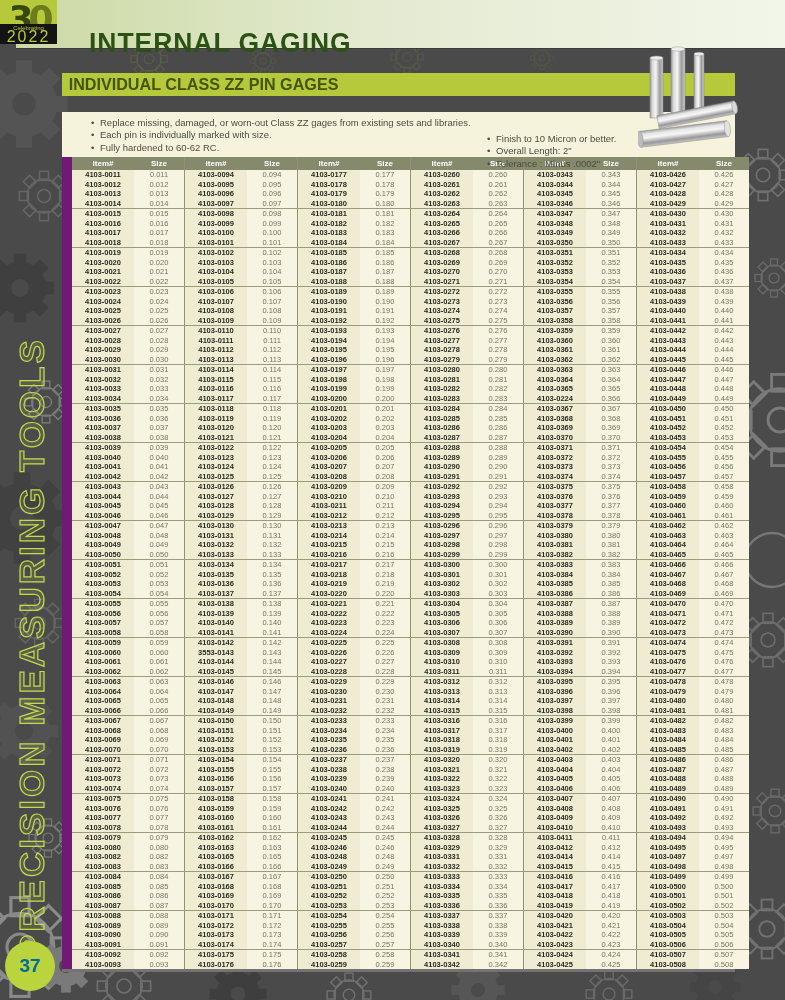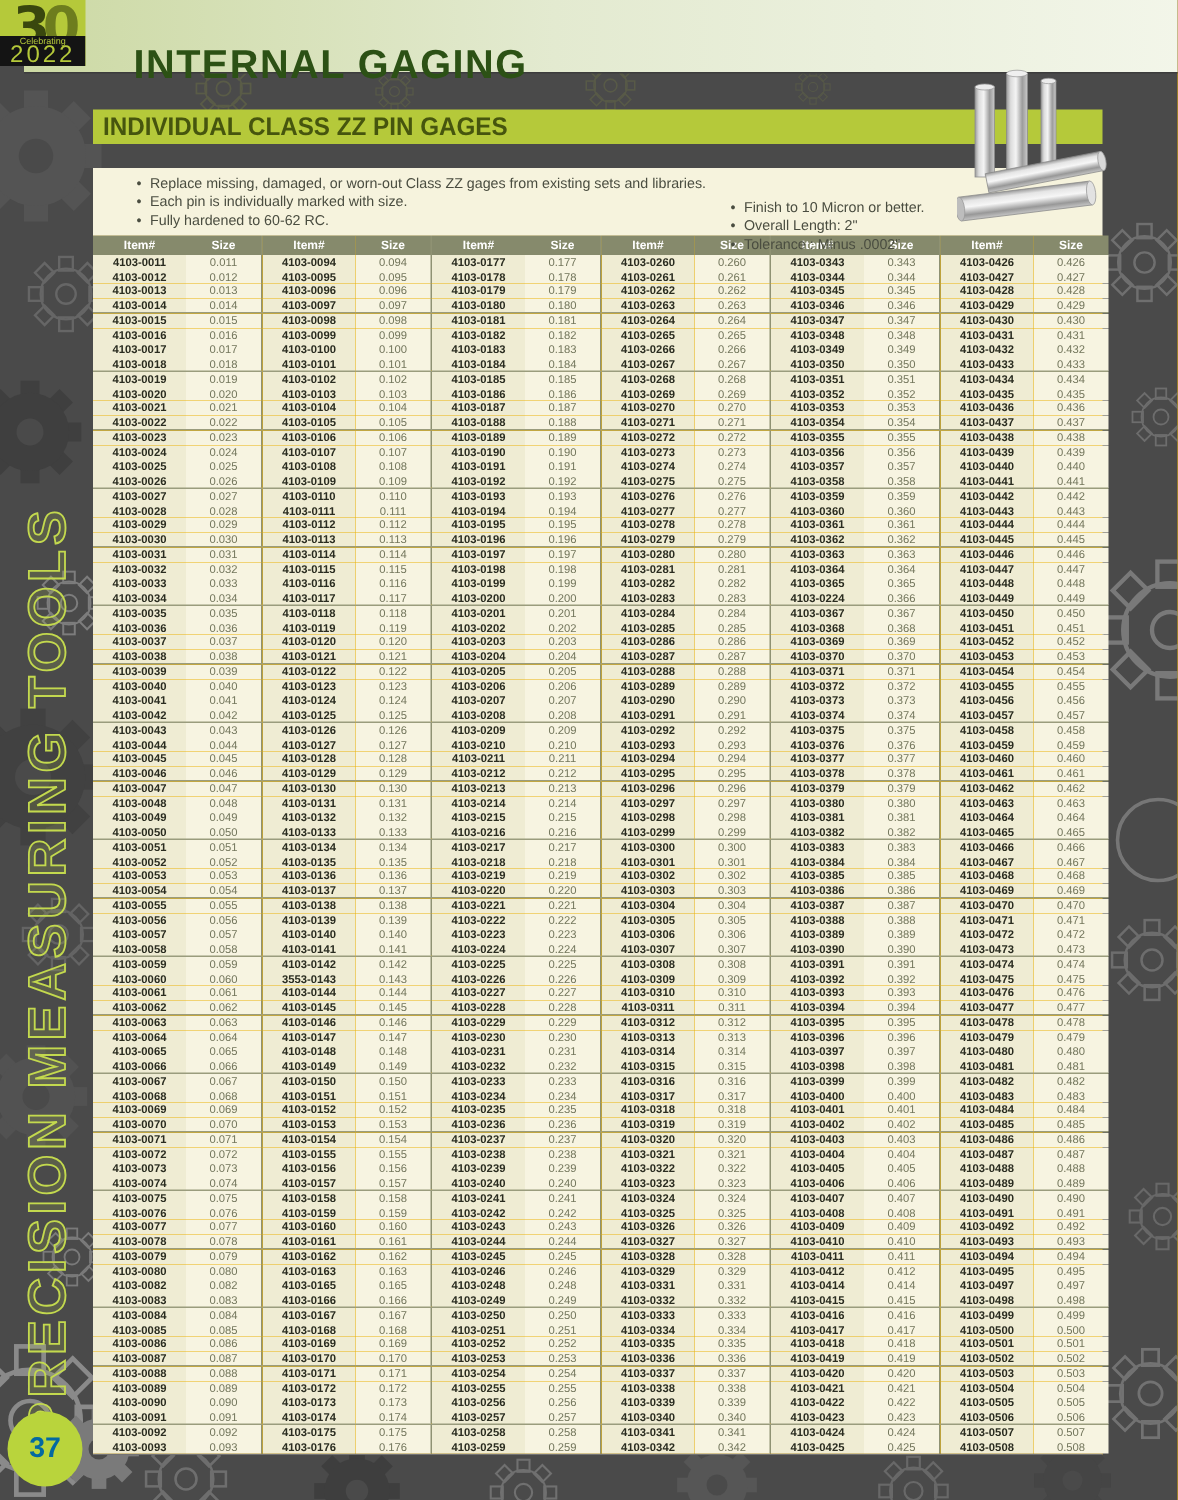--- a/index.html
+++ b/index.html
@@ -54,21 +54,21 @@
   .lime-bar h2{
     margin:0;padding-left:7px;font-size:17px;line-height:24px;font-weight:bold;
     color:#46550e;letter-spacing:0px;transform:scaleX(.95);transform-origin:left center;
     white-space:nowrap;
   }
   .info{height:45px;background:#f6f3dd;position:relative;}
   .info ul{margin:16px;padding:5px 0 0 22px;list-style:none;}
   .info li{font-size:9.5px;line-height:12.3px;color:#4a4d40;position:relative;white-space:nowrap;}
   .info li::before{content:"\2022";position:absolute;left:-9px;color:#4a4d40;}
   .info .right-list{position:absolute;left:396px;top:0;}
-  .table-wrap{background:#eab308;border-bottom:1px solid #737373;}
+  .table-wrap{background:#701a75;border-bottom:3px solid #737373;padding-left:10px;}
   table{border-collapse:collapse;table-layout:fixed;width:673px;}
   thead th{
     background:#868a6c;color:#ffffff;font-size:8px;font-weight:bold;
     height:13px;padding:0;text-align:center;
   }
   th.th-item{width:62px;} th.th-size{width:50px;}
   tbody td{
     font-size:7.5px;height:9.5px;line-height:9.5px;padding:0;
     text-align:center;white-space:nowrap;overflow:hidden;
   }

